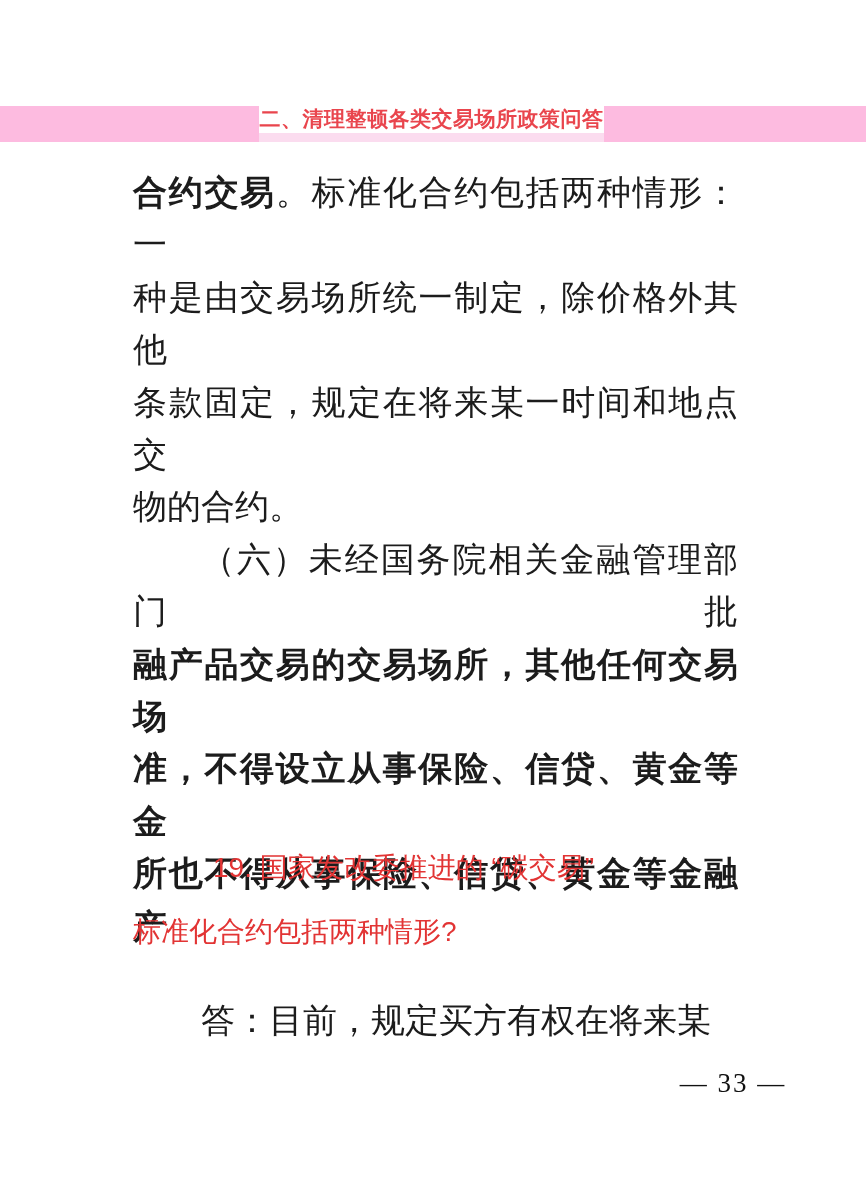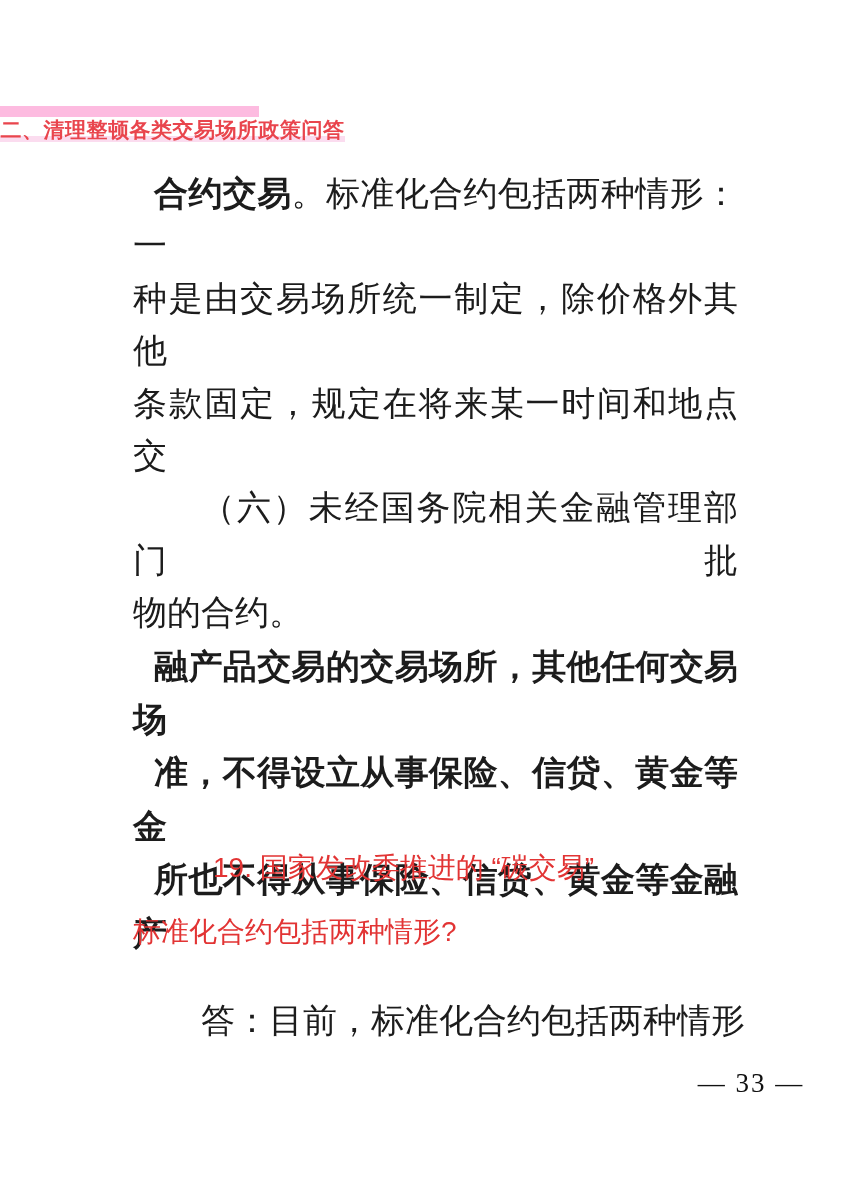--- a/index.html
+++ b/index.html
@@ -15,21 +15,21 @@
     width:866px;height:1189px;
     background:#ffffff;
     overflow:hidden;
     font-family:"Liberation Serif","DejaVu Serif",serif;
     color:var(--ink);
   }
 
   
   .header-band{
     position:absolute;top:106px;left:0;width:866px;height:36px;
-    display:flex;flex-direction:column;
+    display:flex;flex-direction:row;
   }
   .band-seg{height:100%;background:var(--band-pink);}
   .band-left{width:259px;}
   .band-right{flex:1;}
   .band-center{
     width:345px;height:100%;
     background:linear-gradient(to bottom,#ffffff 0 76%,var(--band-fade) 76% 100%);
     display:flex;align-items:flex-start;justify-content:center;
   }
   .section-title{
@@ -45,23 +45,22 @@
   
   .body-text{
     position:absolute;left:133px;top:167px;width:605px;
     font-size:34px;line-height:52.4px;
   }
   .line{text-align:justify;}
   .line.fill{text-align-last:justify;}
   .line.indent{text-indent:68px;}
   .seg{}
   .bold-sans{
-    font-family:Liberation Sans, sans-serif;
+    font-family:Liberation Serif, serif;
     font-weight:700;
-    margin-left:21px;
   }
 
   
   .question-heading{
     position:absolute;left:133px;top:836px;width:606px;
     font-family:"Liberation Sans","DejaVu Sans",sans-serif;
     font-weight:400;
     font-size:28px;line-height:64px;
     color:var(--heading-red);
   }
@@ -71,21 +70,21 @@
   
   .answer-text{
     position:absolute;left:133px;top:995px;width:605px;
     font-size:34px;line-height:52px;
     text-indent:68px;
     white-space:nowrap;
   }
 
   
   .page-number{
-    position:absolute;left:651px;top:1068px;width:200px;
+    position:absolute;left:633px;top:1068px;width:200px;
     text-align:center;
     font-size:27px;line-height:30px;
     letter-spacing:2px;
     color:#111111;
   }
 </style>
 </head>
 <body>
 
 <div class="page">
@@ -95,29 +94,29 @@
     <div class="band-center">
       <span class="section-title">二、清理整顿各类交易场所政策问答</span>
     </div>
     <div class="band-seg band-right"></div>
   </div>
 
   <div class="body-text">
       <div class="line fill"><span class="seg bold-sans">合约交易</span><span class="seg">。标准化合约包括两种情形：一</span></div>
       <div class="line fill"><span class="seg">种是由交易场所统一制定，除价格外其他</span></div>
       <div class="line fill"><span class="seg">条款固定，规定在将来某一时间和地点交</span></div>
+      <div class="line"><span class="seg">物的合约。</span></div>
       <div class="line fill indent"><span class="seg">（六）未经国务院相关金融管理部门批</span></div>
-      <div class="line"><span class="seg">物的合约。</span></div>
       <div class="line fill"><span class="seg bold-sans">融产品交易的交易场所，其他任何交易场</span></div>
       <div class="line fill"><span class="seg bold-sans">准，不得设立从事保险、信贷、黄金等金</span></div>
       <div class="line fill"><span class="seg bold-sans">所也不得从事保险、信贷、黄金等金融产</span></div>
     </div>
 
   <div class="question-heading">
     <div class="h-line1">19. 国家发改委推进的 “碳交易”</div>
     <div class="h-line2">标准化合约包括两种情形?</div>
   </div>
 
-  <div class="answer-text">答：目前，标准化合约包括两种情形</div>
+  <div class="answer-text">答：目前，规定买方有权在将来某</div>
 
   <div class="page-number">— 33 —</div>
 
 </div>
 
 </body></html>

